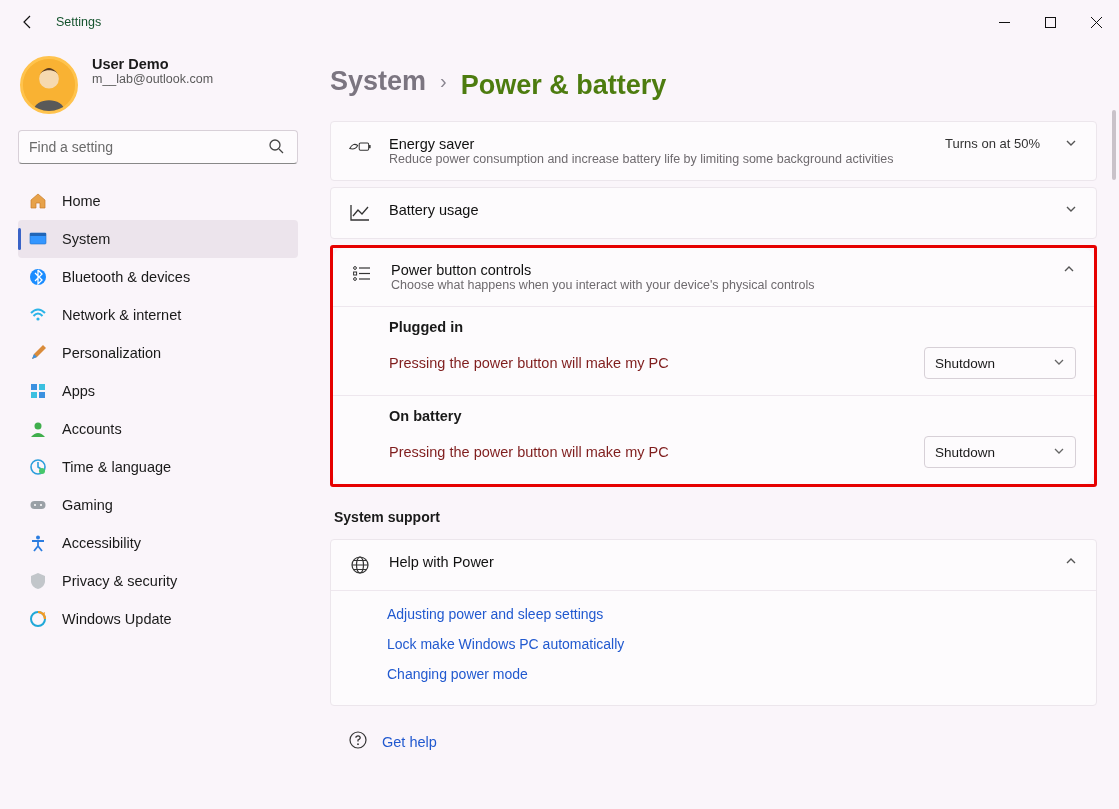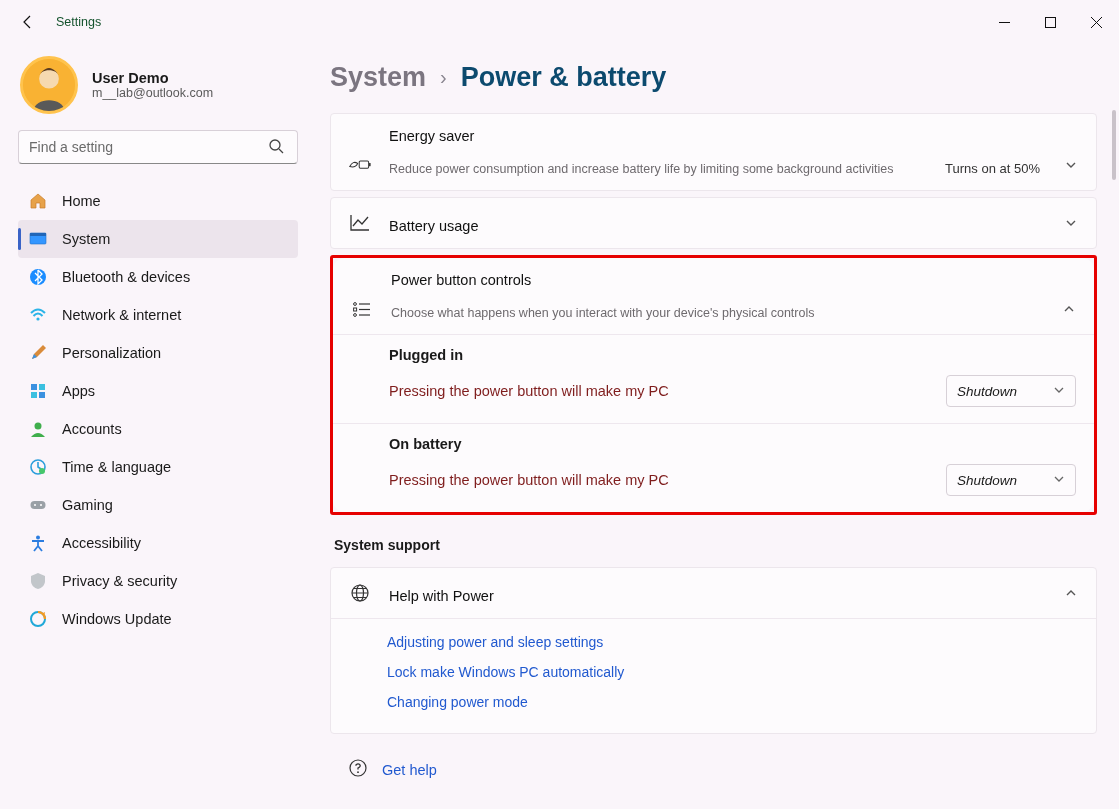--- a/index.html
+++ b/index.html
@@ -11,21 +11,21 @@
   .titlebar .back { width: 32px; height: 32px; display:flex; align-items:center; justify-content:center; cursor:pointer; }
   .titlebar .apptitle { margin-left: 12px; font-size: 12.5px; color:#14532d; }
   .titlebar .spacer { flex: 1; }
   .winbtn { width: 46px; height: 32px; display:flex; align-items:center; justify-content:center; cursor:pointer; }
   .winbtn svg { stroke:#111; stroke-width:1; fill:none; }
 
   .layout { display:flex; height: calc(100% - 44px); }
 
   
   .sidebar { width: 310px; padding: 6px 12px 0 18px; }
-  .profile { display:flex; align-items:center; gap: 14px; padding: 6px 2px 16px 2px; }
+  .profile { display:flex; align-items:flex-start; gap: 14px; padding: 6px 2px 16px 2px; }
   .avatar { width: 58px; height:58px; border-radius:50%; background: radial-gradient(circle at 50% 35%, #ffd9a0 0 26%, transparent 26%), linear-gradient(#f7b733, #f7b733); border: 3px solid #ffc34d; position:relative; overflow:hidden;}
   .avatar svg { width:100%; height:100%; }
   .profile .uname { font-size:14.5px; font-weight:600; }
   .profile .uemail { font-size:12.5px; color:#5a5a5a; }
 
   .searchwrap { position:relative; margin: 0 0 18px 0; }
   .search { width: 280px; height: 34px; border: 1px solid #d8d0d8; border-bottom: 1.5px solid #888; border-radius:4px; background:#fdfbfd; padding: 0 34px 0 10px; font-size:14px; color:#222; }
   .search::placeholder { color:#6b6b6b; }
   .searchicon { position:absolute; right:14px; top:8px; color:#444; }
 
@@ -33,37 +33,37 @@
   .nav li { display:flex; align-items:center; gap:14px; height:38px; padding:0 10px 0 10px; font-size:14.5px; border-radius:4px; cursor:pointer; position:relative; }
   .nav li .navicon { width:20px; height:20px; display:flex; align-items:center; justify-content:center; }
   .nav li.active { background:#ece4ec; }
   .nav li.active::before { content:""; position:absolute; left:0; top:8px; bottom:8px; width:3px; background:#3a63c7; border-radius:2px; }
 
   
   .content { flex:1; padding: 0 22px 0 20px; overflow:hidden; position:relative; }
   .breadcrumb { display:flex; align-items:center; gap:14px; padding: 18px 0 20px 0; }
   .bc-parent { font-size:27px; font-weight:600; color:#7b7580; cursor:pointer; }
   .bc-sep { font-size:20px; color:#8a8690; }
-  .bc-current { font-size:27px; font-weight:600; color:#0c4a6e; }
+  .bc-current { font-size:27px; font-weight:600; color:#4d7c0f;margin-top:8px; }
 
   .card { background:#fdfbfd; border:1px solid #ece6ec; border-radius:4px; margin-bottom:6px; }
-  .row { display:flex; align-items:flex-end; padding:14px 18px; gap:18px; cursor:pointer; }
+  .row { display:flex; align-items:flex-start; padding:14px 18px; gap:18px; cursor:pointer; }
   .row .lead { width:22px; height:22px; display:flex; align-items:center; justify-content:center; color:#333; flex-shrink:0;}
   .row .titleblock { flex:1; }
   .row .ttl { font-size:14.5px; color:#111; }
-  .row .sub { font-size:12.5px; color:#6e6a6e; margin-top:18px; }
+  .row .sub { font-size:12.5px; color:#6e6a6e; margin-top:0; }
   .row .trail { font-size:13px; color:#333; margin-right:6px; }
   .row .chev { color:#555; }
 
   .highlight { border: 3px solid #e60000; border-radius:3px; padding:0; margin: 6px 0 18px 0; }
   .highlight .row { padding:14px 18px; }
   .subhead { font-weight:600; font-size:14.5px; padding: 12px 18px 2px 56px; }
   .optrow { display:flex; align-items:center; padding: 10px 18px 16px 56px; }
   .optrow .lbl { flex:1; font-size:14.5px; color:#7f1d1d; }
-  .dd { width:130px; height:32px; border:1px solid #d7d0d7; border-radius:4px; background:#fdfbfd; display:flex; align-items:center; justify-content:space-between; padding:8px 10px; font-size:13.5px; cursor:pointer;font-style:italic;}
+  .dd { width:152px; height:32px; border:1px solid #d7d0d7; border-radius:4px; background:#fdfbfd; display:flex; align-items:center; justify-content:space-between; padding:8px 10px; font-size:13.5px; cursor:pointer;}
   .dd .chev { color:#666; }
   .divider { height:1px; background:#eee7ee; margin:0; }
 
   .sectionhdr { font-size:14px; font-weight:600; padding: 4px 0 14px 4px; }
 
   .helplinks { padding: 8px 18px 16px 56px; }
   .helplinks a { display:block; font-size:14px; color:#2159cf; text-decoration:none; padding:7px 0; cursor:pointer;}
 
   .gethelp { display:flex; align-items:center; gap:14px; padding: 18px 0 0 18px; color:#2159cf; font-size:14.5px; }
   .gethelp .lead { color:#333; }

